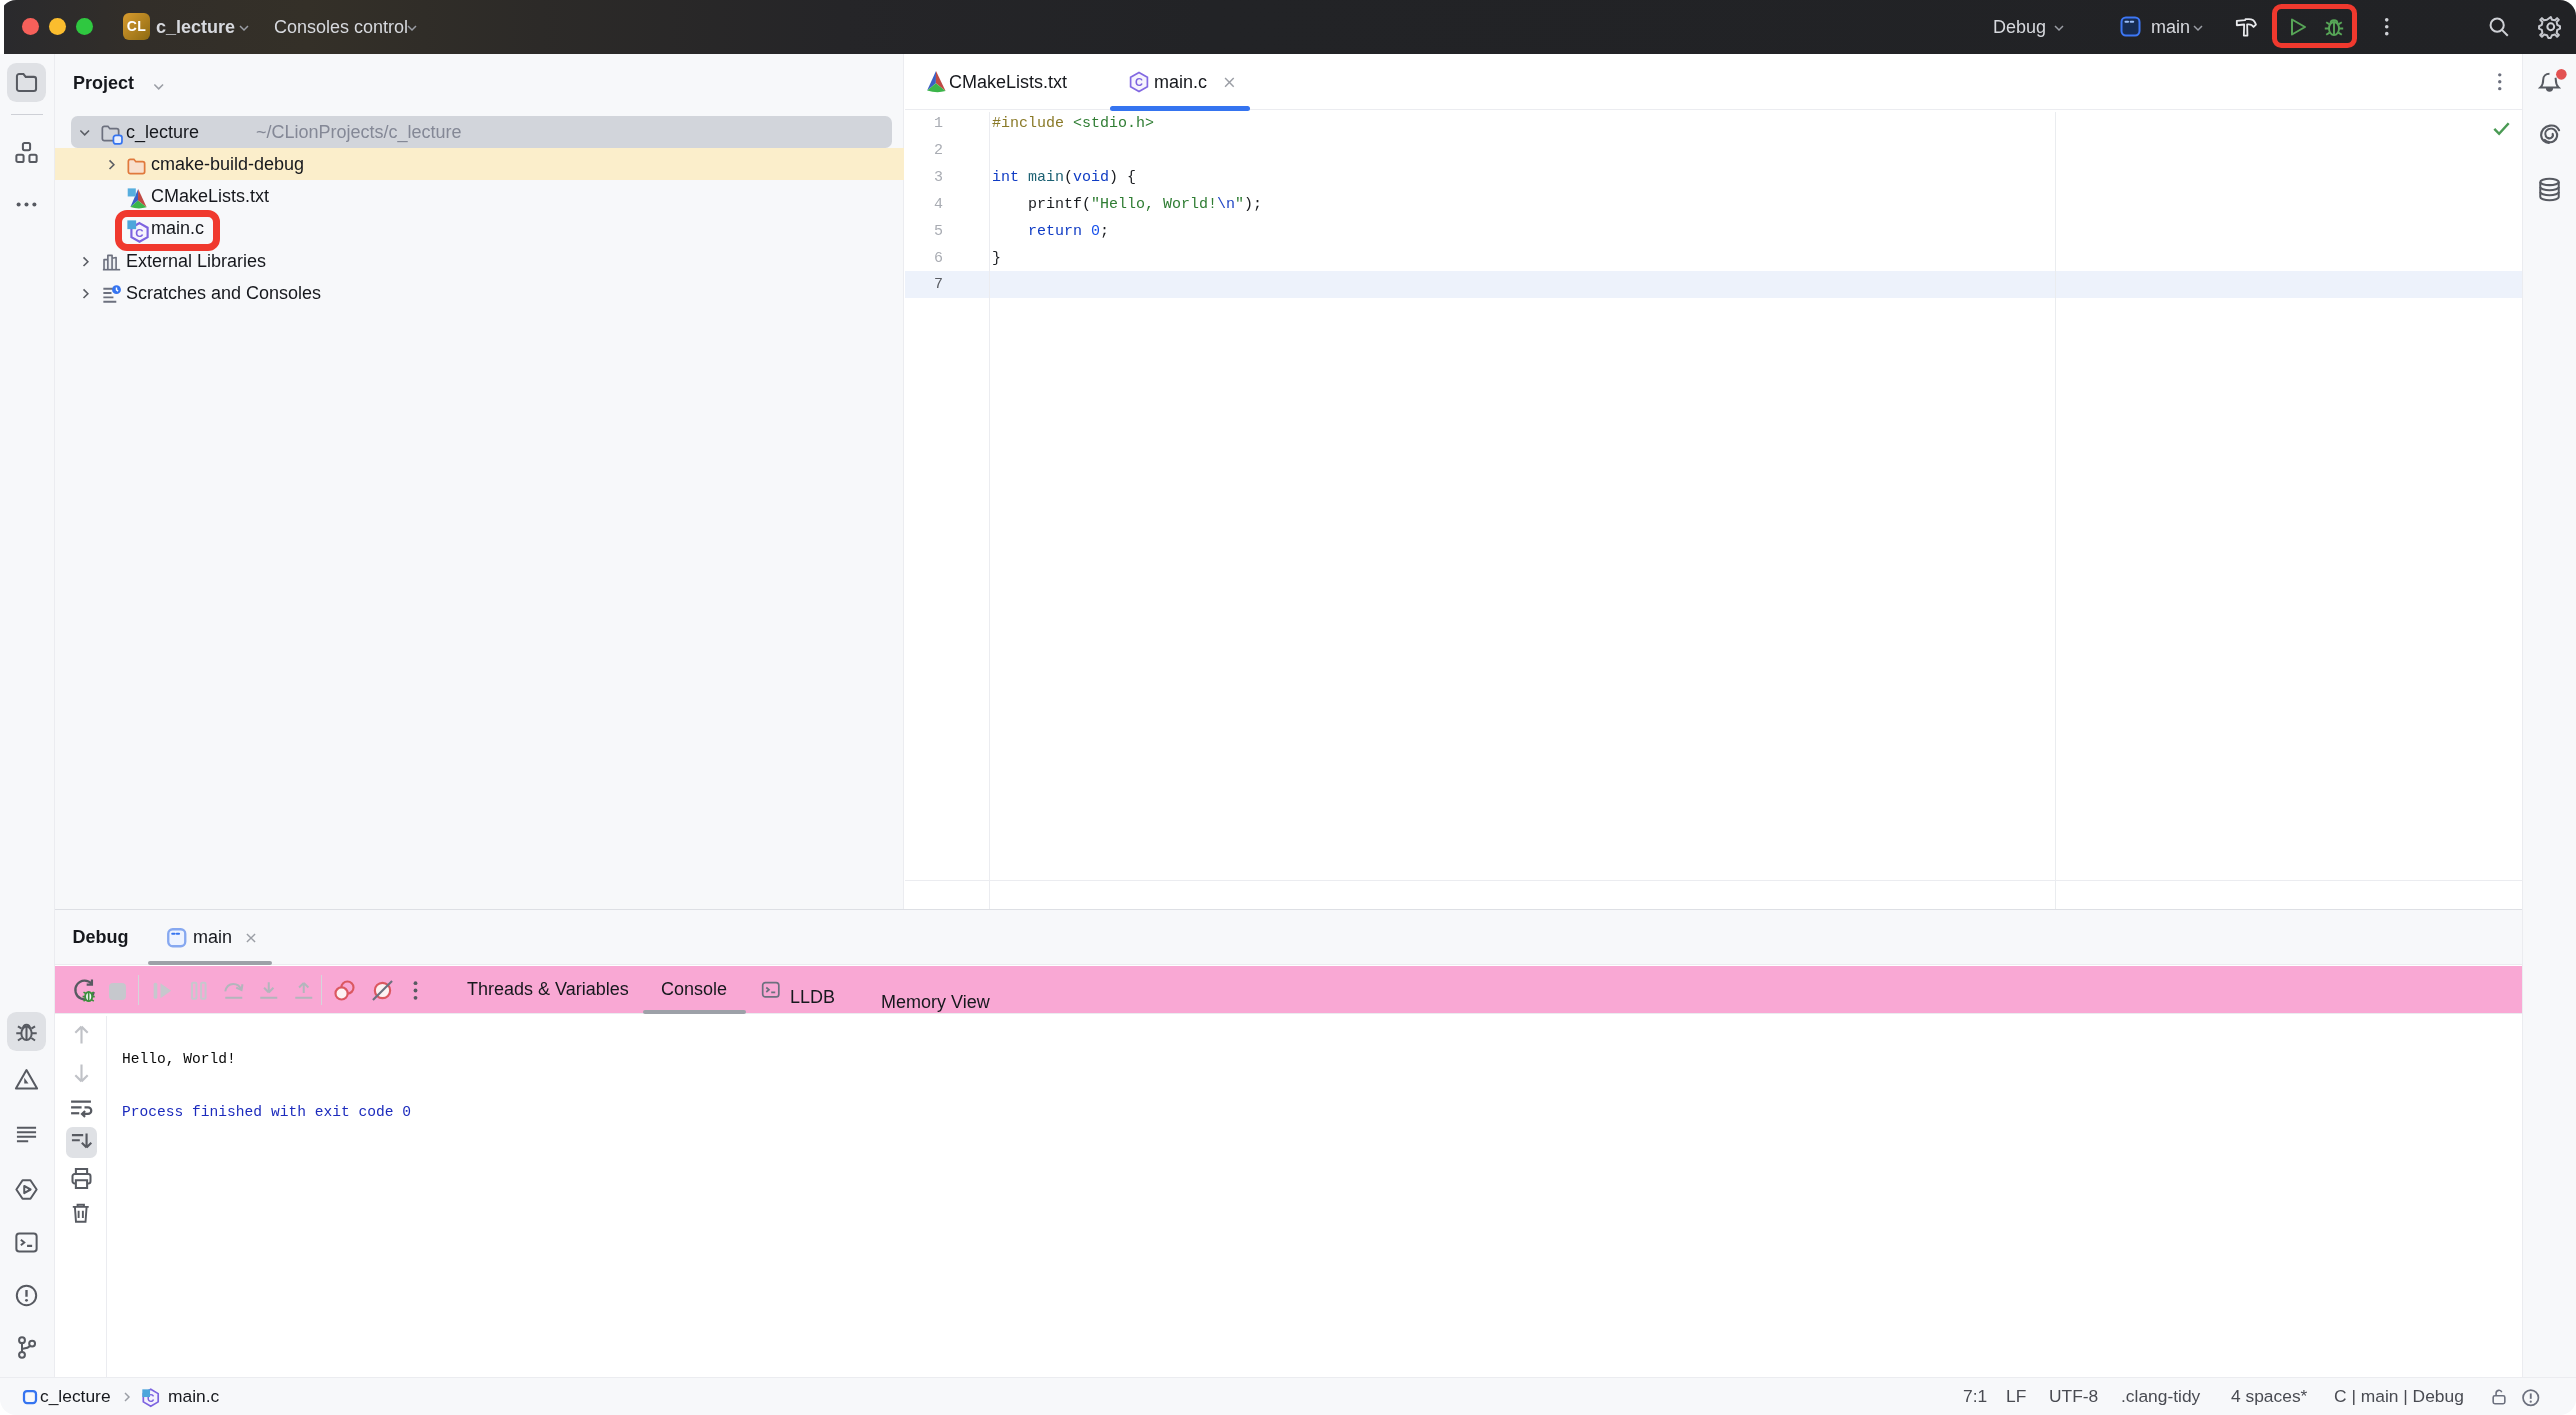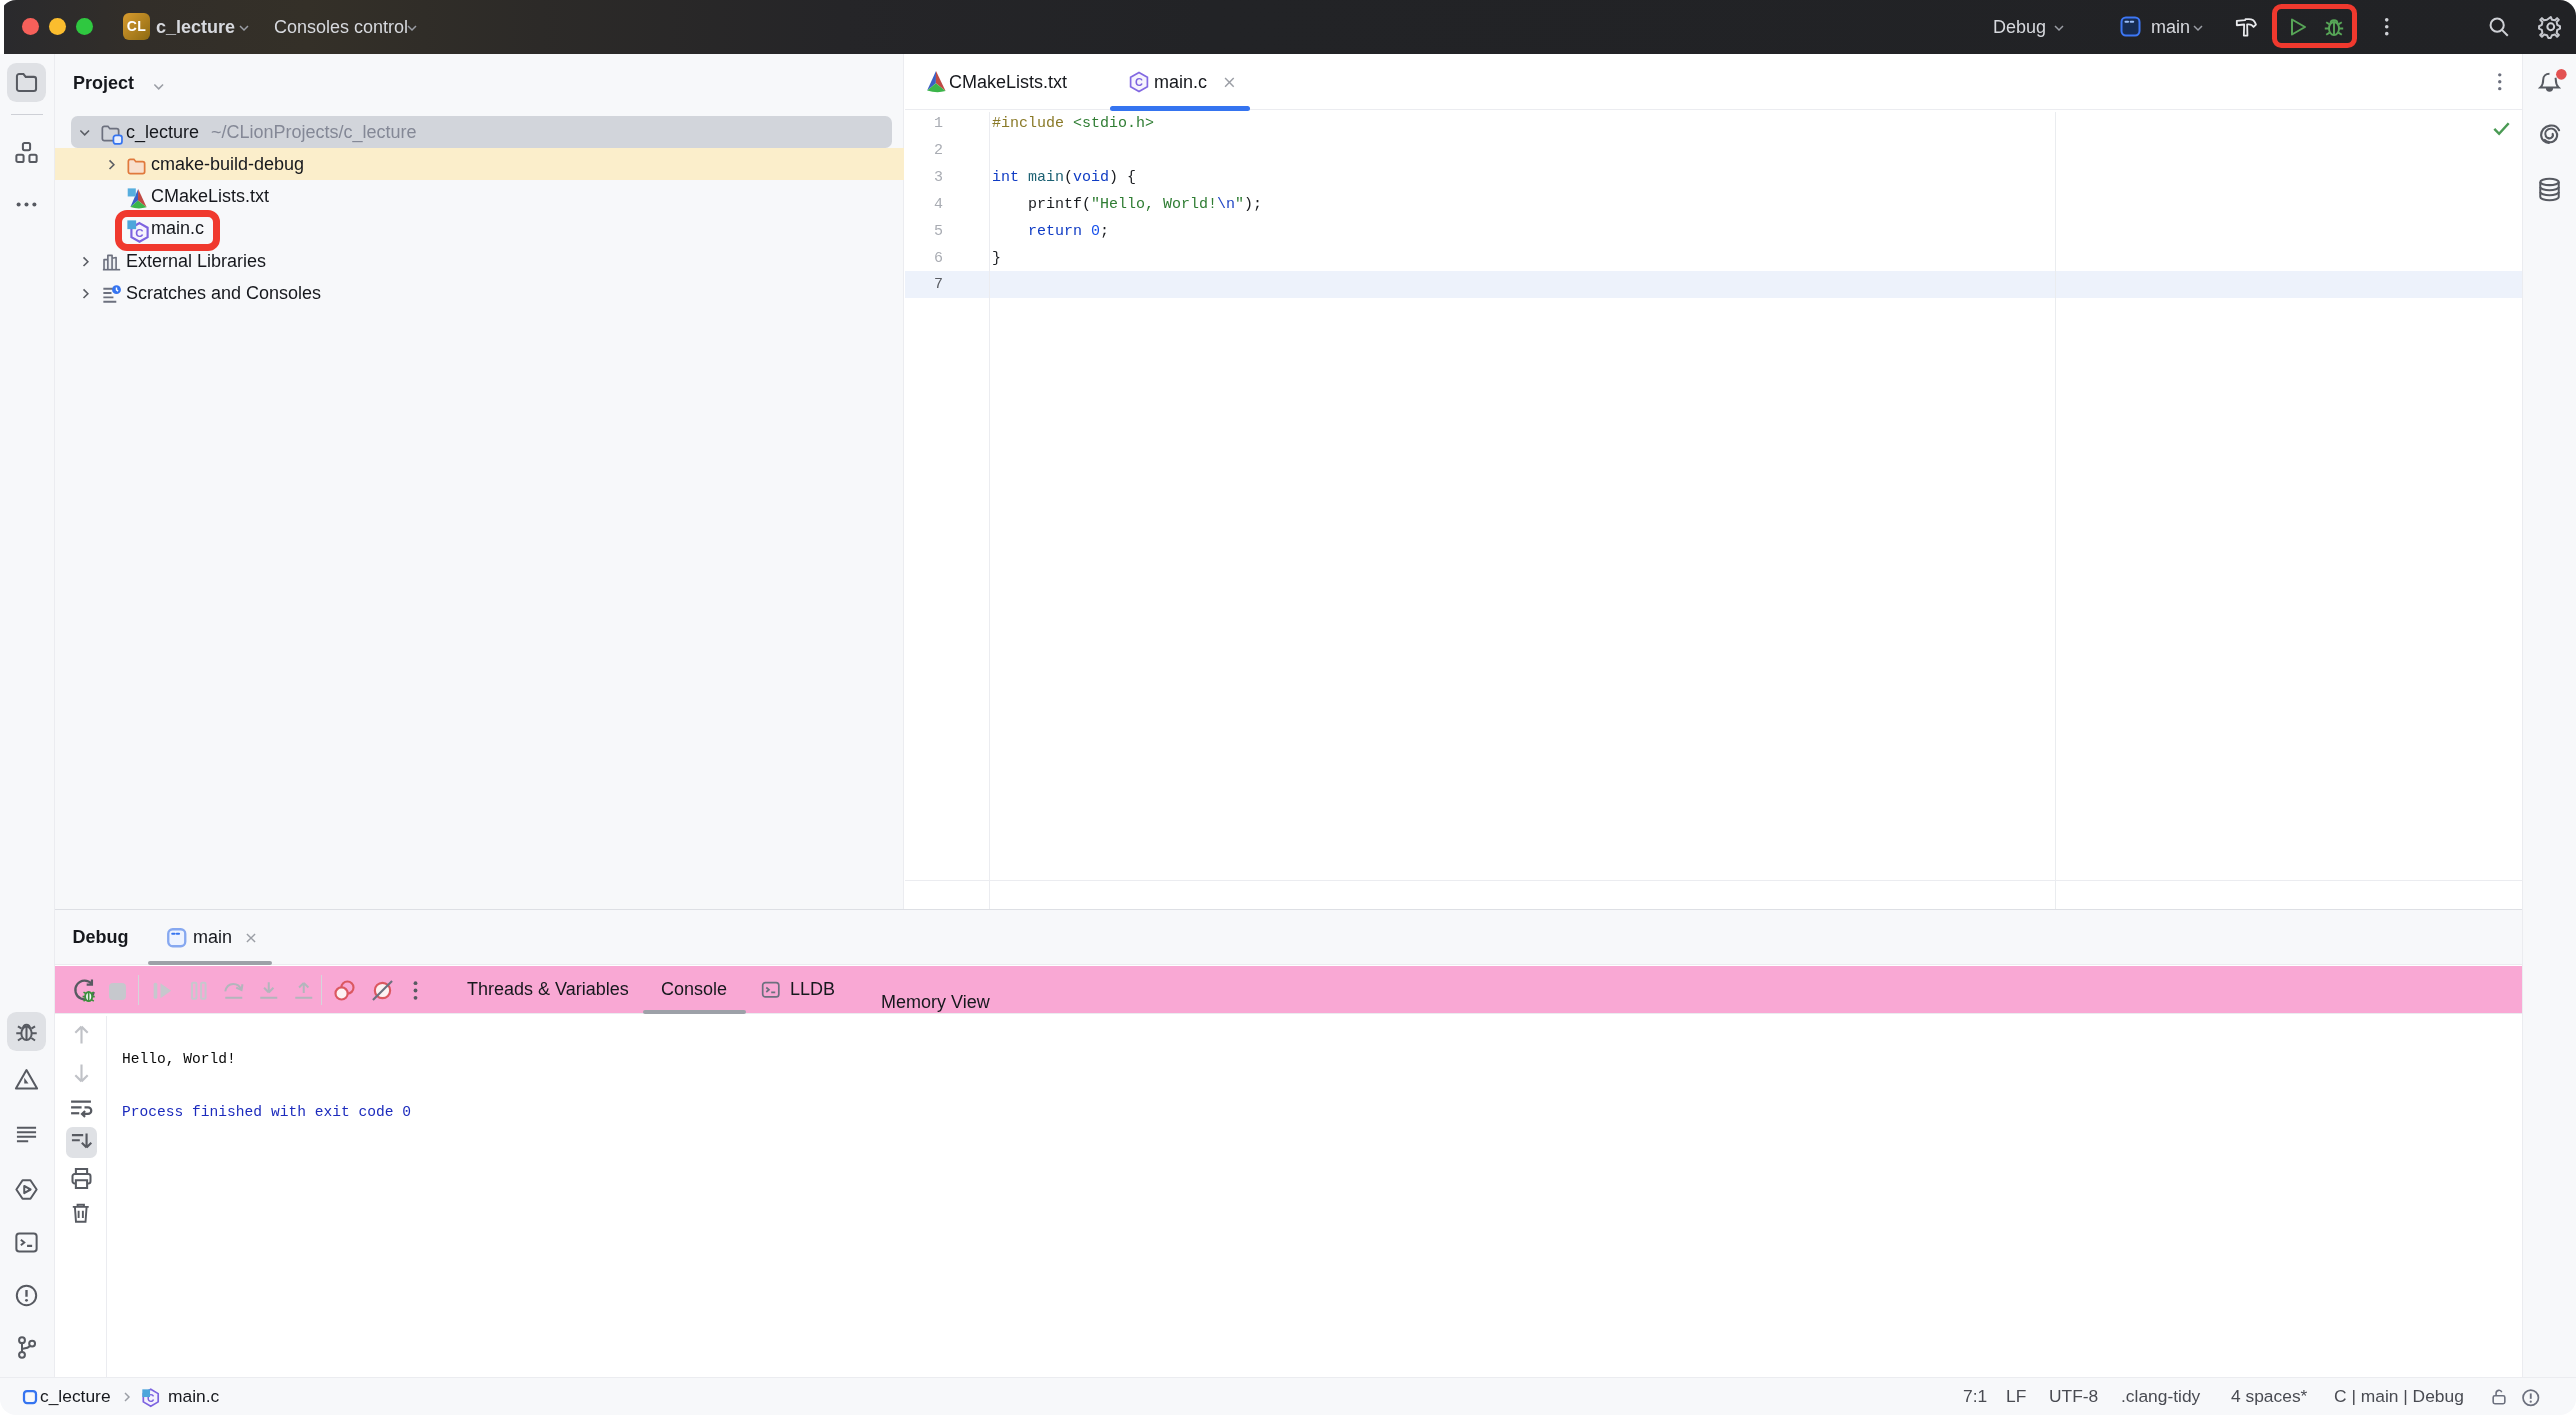--- a/index.html
+++ b/index.html
@@ -15,21 +15,21 @@
   .leftbar { position:absolute; left:0; top:54px; width:55px; height:1323px; background:#f7f8fa; border-right:1.3px solid #ebecf0; }
   .rightbar { position:absolute; left:2522px; top:54px; width:54px; height:1323px; background:#f7f8fa; border-left:1.3px solid #ebecf0; }
   .sbtn { position:absolute; border-radius:9.4px; }
   .sbtn.on { background:#dfe1e5; }
   
   .project { position:absolute; left:55px; top:54px; width:849px; height:855px; background:#f7f8fa; border-right:1.3px solid #ebecf0; }
   .ptitle { position:absolute; left:18px; font-size:18px; font-weight:bold; color:#16181d; }
   .rowsel { position:absolute; left:16px; width:821px; height:32px; background:#d2d5db; border-radius:6.7px; }
   .rowyel { position:absolute; left:0; width:849px; height:32px; background:#fbeecb; }
   .rtext { position:absolute; font-size:18px; color:#16181d; line-height:32px; }
-  .rdim  { position:absolute; font-size:18px; color:#848896; line-height:32px; }
+  .rdim  { position:absolute; font-size:18px; color:#848896; line-height:32px;margin-left:45px; }
   
   .editor { position:absolute; left:905px; top:54px; width:1617px; height:855px; background:#fff; }
   .tabbar { position:absolute; left:0; top:0; width:1617px; height:56px; border-bottom:1.3px solid #ebecf0; background:#fff; }
   .tabtext { position:absolute; top:0; height:56px; line-height:56px; font-size:18px; color:#16181d; }
   .caretline { position:absolute; left:0; top:217px; width:1617px; height:27px; background:#edf2fb; }
   .gutline { position:absolute; left:84px; top:58px; width:1.3px; height:822px; background:#ebecf0; }
   .marginguide { position:absolute; left:1150px; top:58px; width:1.3px; height:822px; background:#eaecef; }
   .edbottom { position:absolute; left:0; top:826px; width:1617px; height:1.3px; background:#ebecf0; }
   .lnum { position:absolute; width:38px; text-align:right; font-family:"Liberation Mono",monospace; font-size:15px; color:#a9acb3; line-height:27px; }
   .cline { position:absolute; left:87px; font-family:"Liberation Mono",monospace; font-size:15px; line-height:27px; white-space:pre; color:#1a1c20; }
@@ -362,21 +362,21 @@
           <circle cx="12" cy="18.5" r="1.7"></circle>
         </svg>
 
     <div class="abs dtext" style="left:412px;top:0;height:48px;line-height:47px;">Threads &amp; Variables</div>
     <div class="abs dtext" style="left:606px;top:0;height:48px;line-height:47px;">Console</div>
     <div class="abs" style="left:588px;top:44px;width:103px;height:4px;border-radius:2px;background:#9da1a8;"></div>
     <svg class="abs" style="left:705px;top:13.4px;" width="21.5" height="21.5" viewBox="0 0 24 24" fill="none" stroke="#6c707e" stroke-width="1.9">
           <rect x="3" y="4" width="18" height="16" rx="3"></rect>
           <path d="M7 9.5 l3 2.5 -3 2.5 M12.5 15 h4.5"></path>
         </svg>
-    <div class="abs dtext" style="left:735px;top:0;height:48px;line-height:47px;">LLDB</div>
+    <div class="abs dtext" style="left:735px;top:8px;height:48px;line-height:47px;">LLDB</div>
     <div class="abs dtext" style="left:826px;top:13px;height:48px;line-height:47px;">Memory View</div>
 
     <svg class="abs" style="left:2440px;top:91px;" width="21.5" height="21.5" viewBox="0 0 24 24" fill="none" stroke="#6c707e" stroke-width="1.9">
           <rect x="3.5" y="3.5" width="17" height="17" rx="2.5"></rect>
           <path d="M10.5 3.5 V20.5"></path>
         </svg>
   </div>
   <div class="console">
     <div class="congut">
       <svg class="abs" style="left:12.7px;top:5.4px;" width="27" height="27" viewBox="0 0 24 24" fill="none" stroke="#c0c2c7" stroke-width="1.9">

